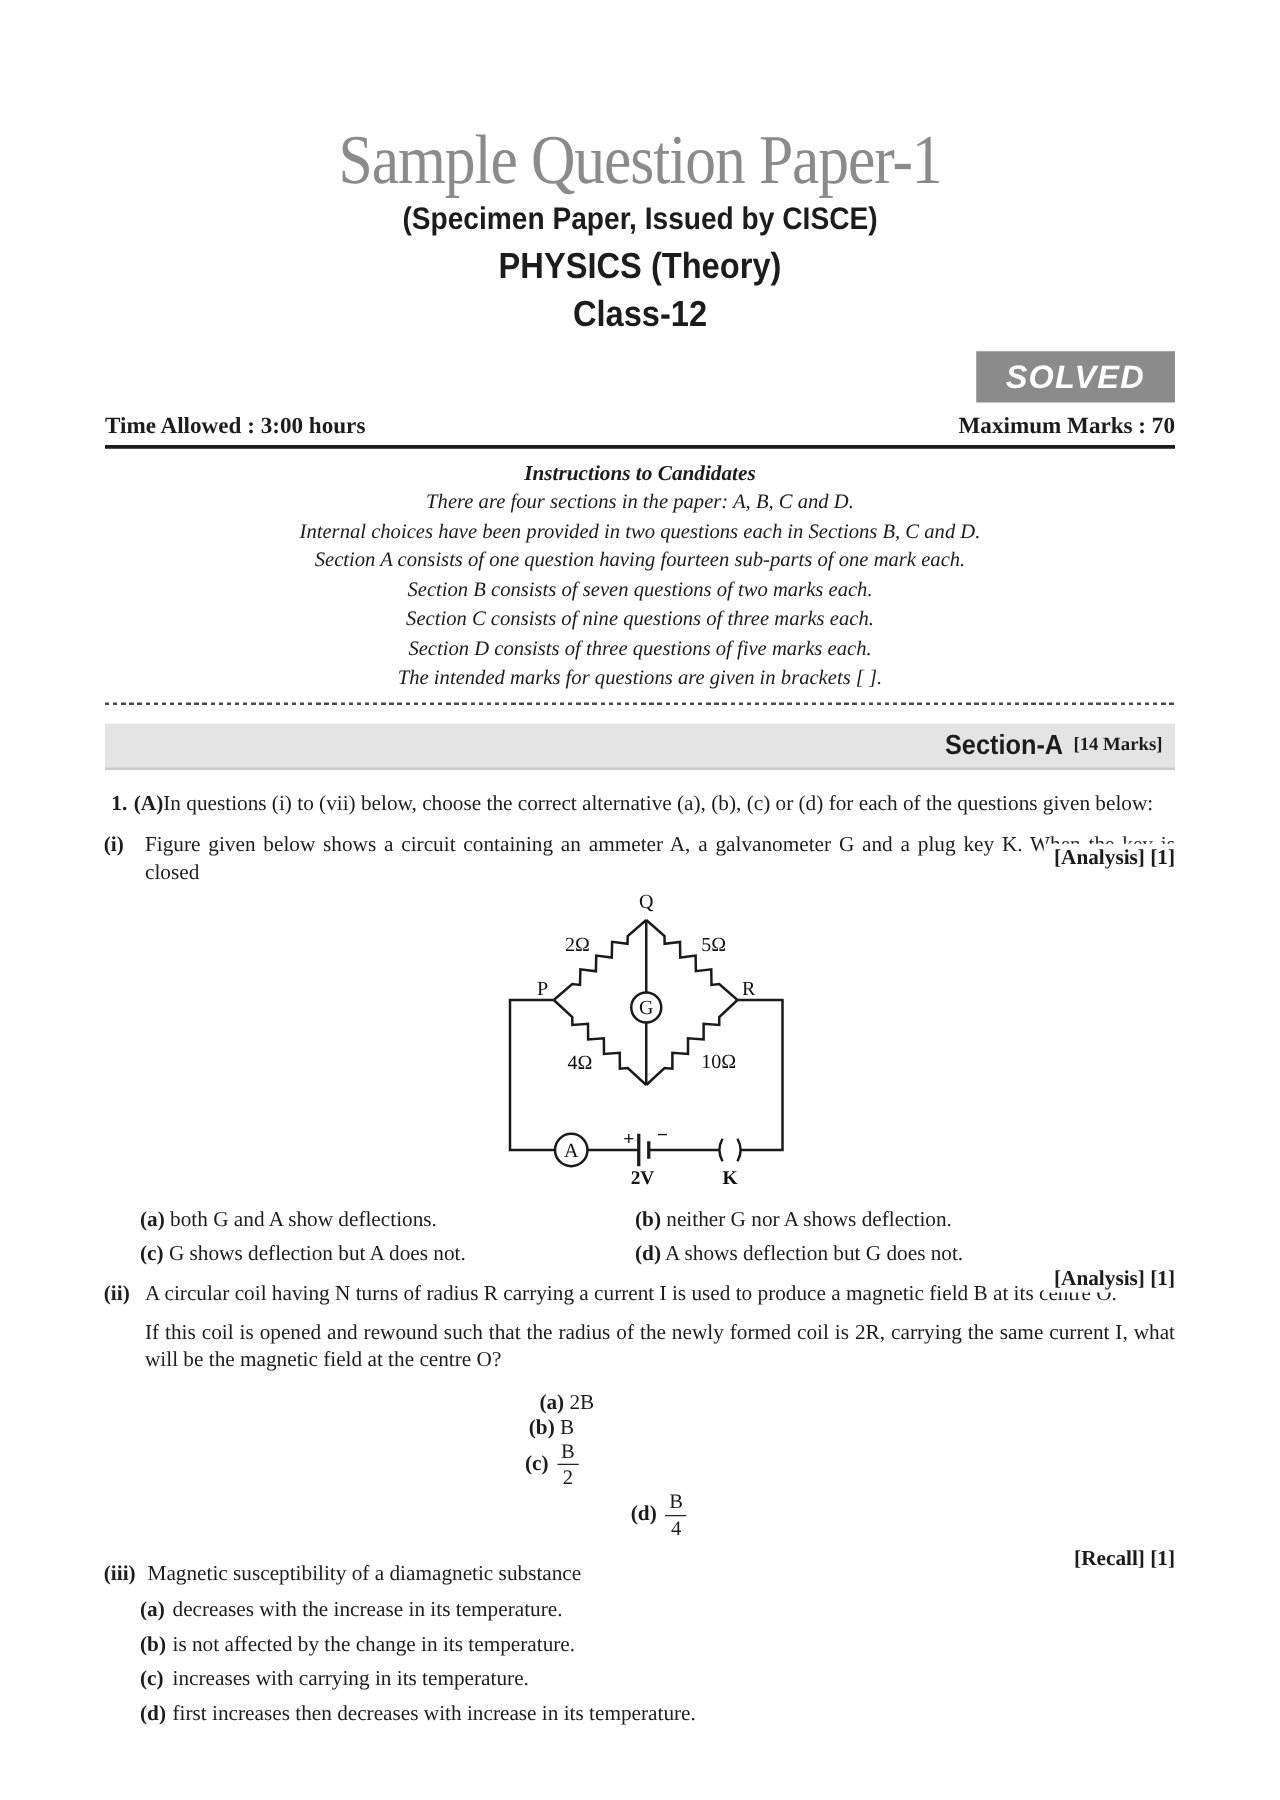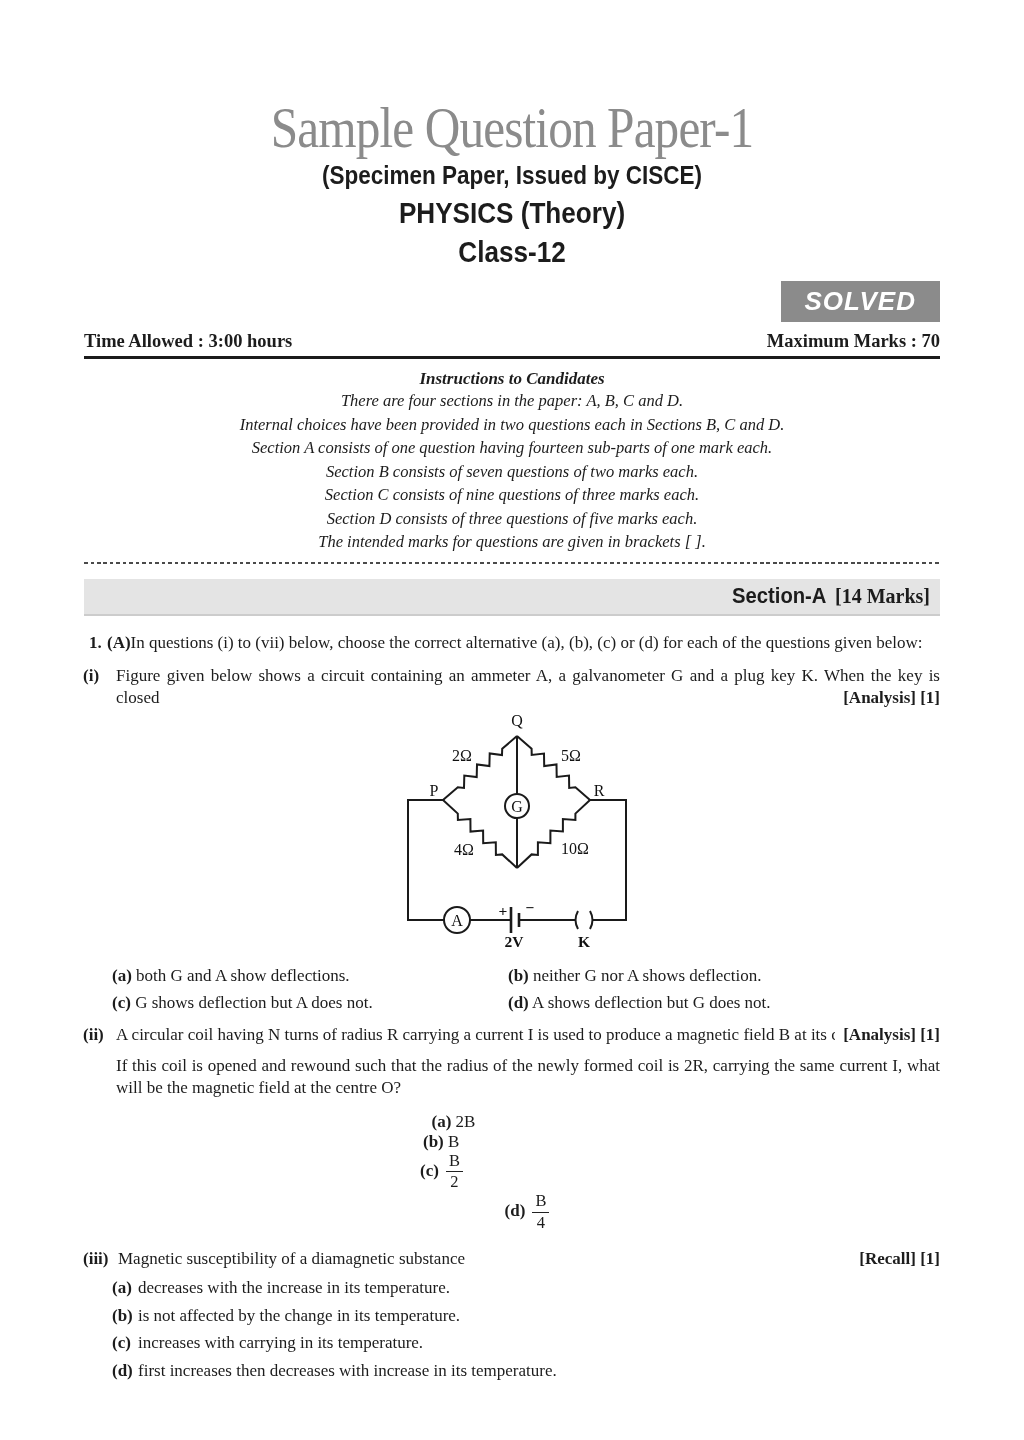--- a/index.html
+++ b/index.html
@@ -32,29 +32,29 @@
   .ins-line { font-size:16.5px; line-height:23.5px; }
   .ins-line:first-of-type { margin-top:6px; }
   .dashed { height:2px; margin-top:8px;
     background:repeating-linear-gradient(90deg,#4a4a4a 0 3.5px, transparent 3.5px 6.5px); }
   .section-bar {
     margin-top:15px; background:#e4e4e4; border-bottom:2px solid #cccccc;
     height:37px; display:flex; align-items:center; justify-content:flex-end;
     padding:0 10px 0 9px;
   }
   .sec-title { font-size:22px; transform:scaleX(0.92); transform-origin:left center; white-space:nowrap; }
-  .sec-marks { font-weight:bold; font-size:20px; }
+  .sec-marks { font-weight:bold; font-size:15px; }
   .para { line-height:22px; text-align:justify; }
   .q1 { position:relative; margin-top:16px; padding-left:23px; }
   .qnum { position:absolute; left:5px; top:0; font-weight:bold; }
   .qpart { font-weight:bold; }
   .subq { position:relative; margin-top:11px; padding-left:32px; }
   .subq-iii { padding-left:34px; }
   .sublabel { position:absolute; left:-1px; top:0; font-weight:bold; }
-  .tag { position:absolute; right:0; bottom:0; font-weight:bold; text-align:right; background:#fff; padding-left:8px; }
+  .tag { position:absolute; right:0; bottom:12px; font-weight:bold; text-align:right; background:#fff; padding-left:8px; }
   .circuit-fig { text-align:center; margin:2px 0 4px; }
   .circuit-fig svg { display:inline-block; }
   .cw { stroke:#1a1a1a; stroke-width:2; fill:none; }
   .cw-thick { stroke:#1a1a1a; stroke-width:2.6; fill:none; }
   .clabel { font-family:"Liberation Serif", serif; font-size:16px; fill:#111111; }
   .clabel-b { font-family:"Liberation Serif", serif; font-size:15.5px; font-weight:bold; fill:#111111; }
   .opts2 { padding-left:28px; display:grid; grid-template-columns:396px 1fr; row-gap:6px; margin-top:5px; line-height:21px; }
   .olabel { font-weight:bold; }
   .opts4 { padding-left:30px; display:flex; align-items:center; margin-top:13px;flex-direction:column; }
   .opt4-a { width:191px; } .opt4-b { width:208px; } .opt4-c { width:214px; }

